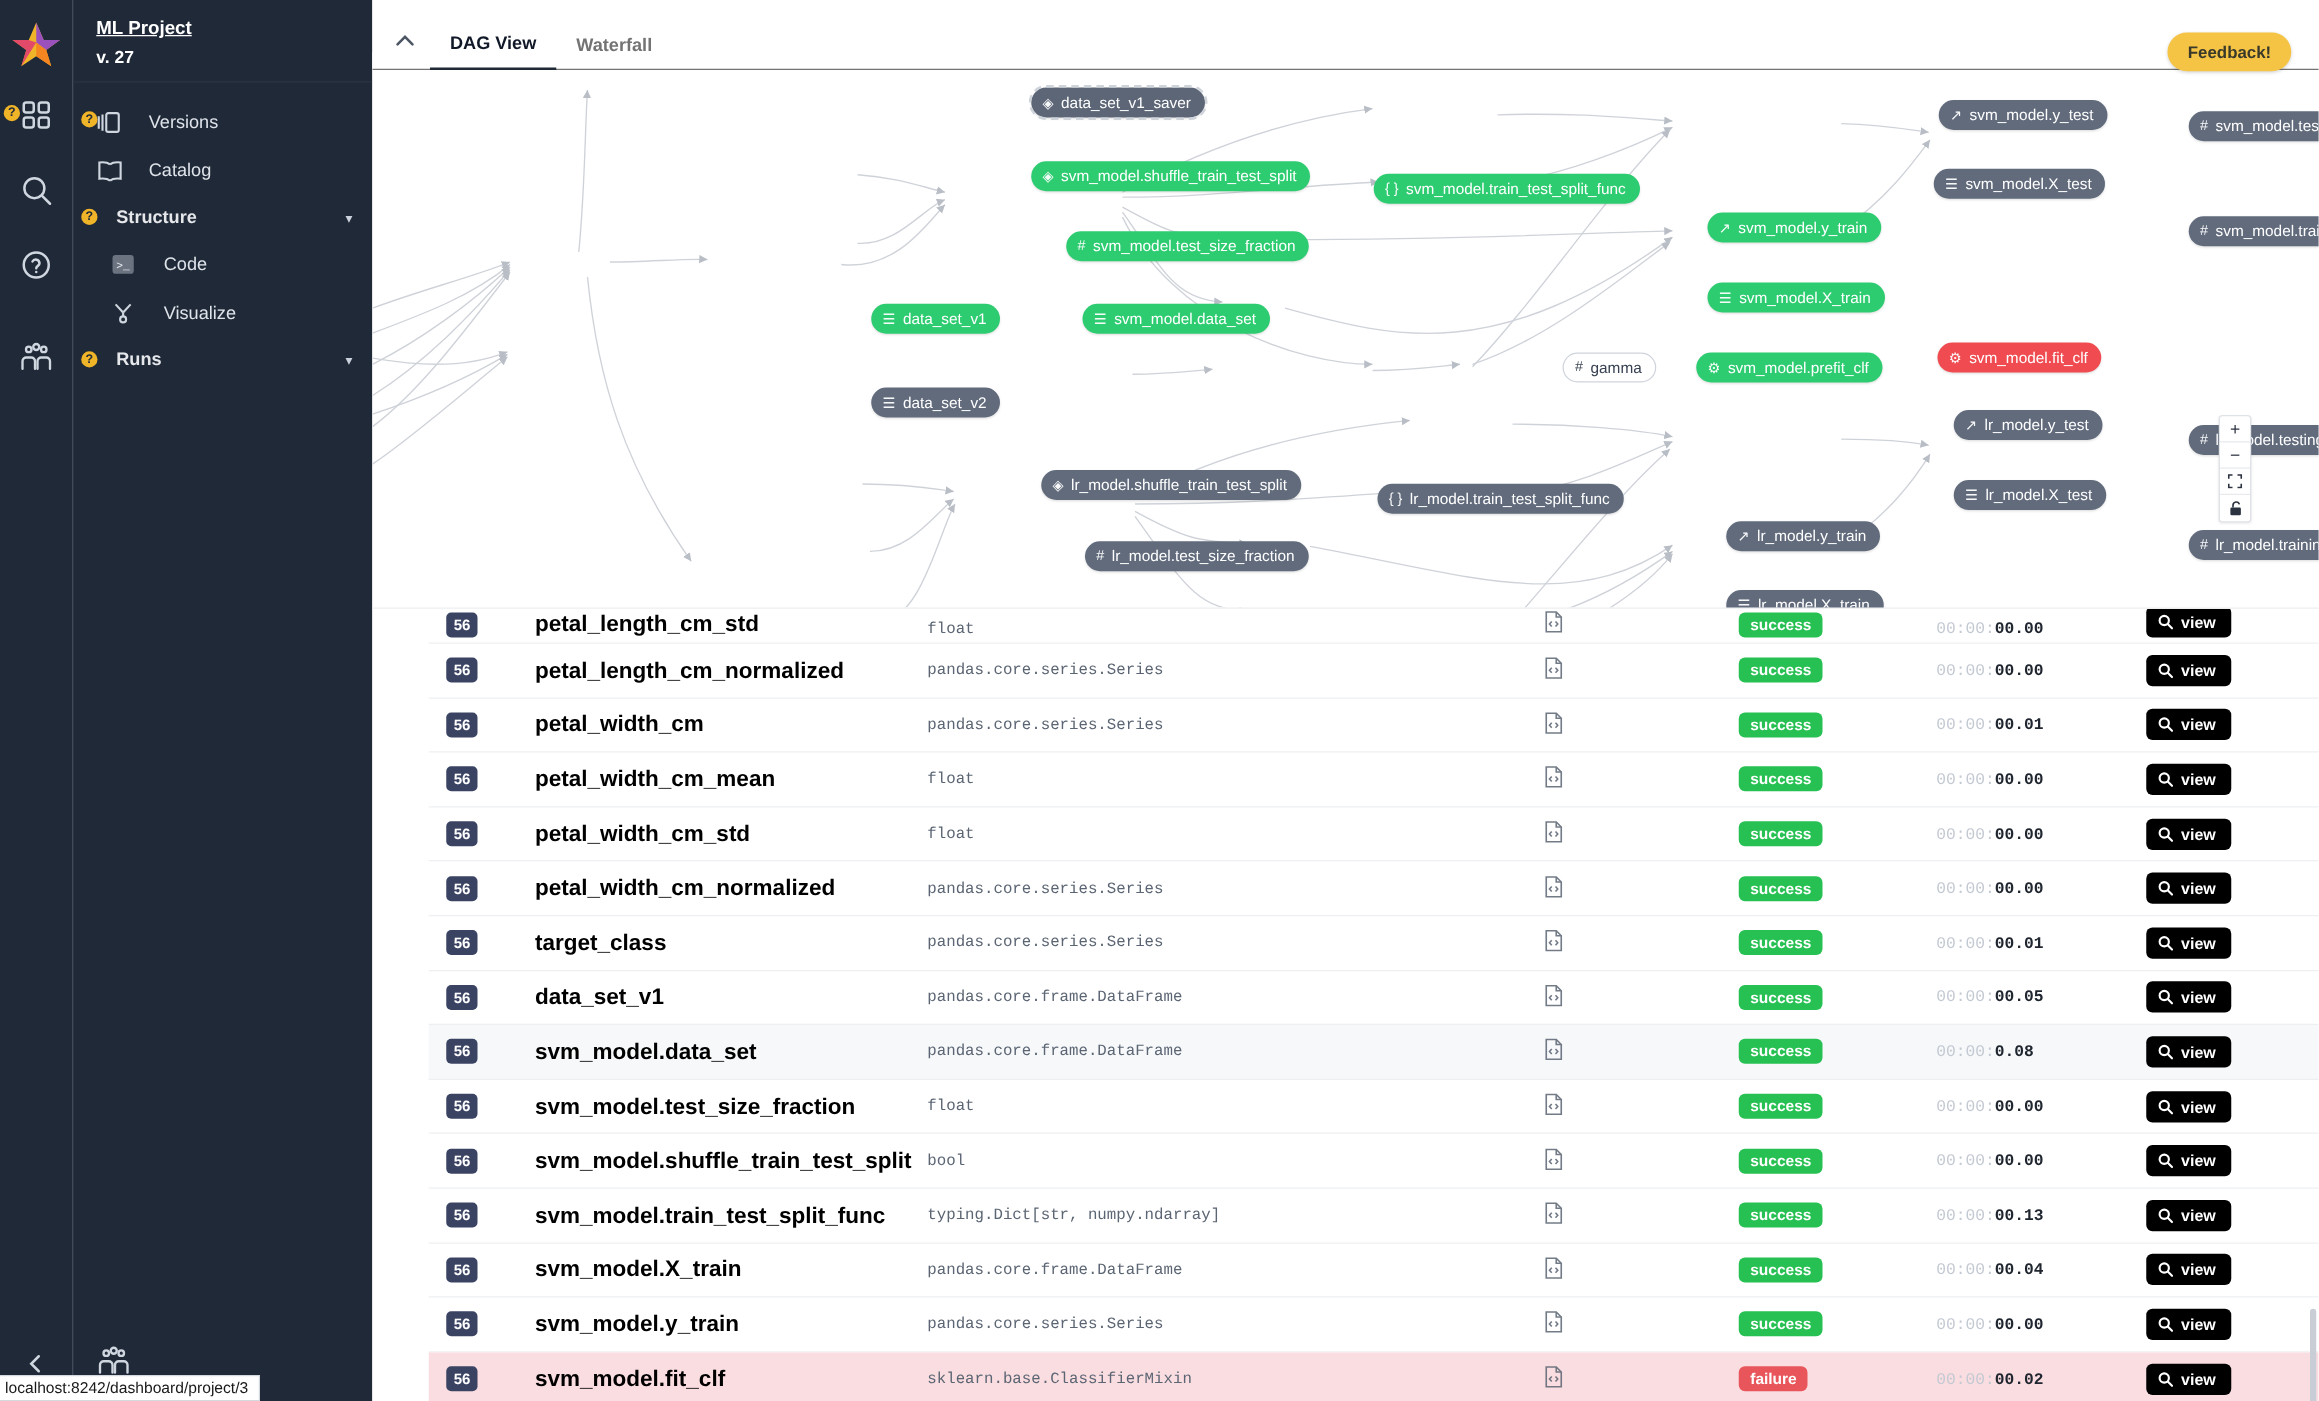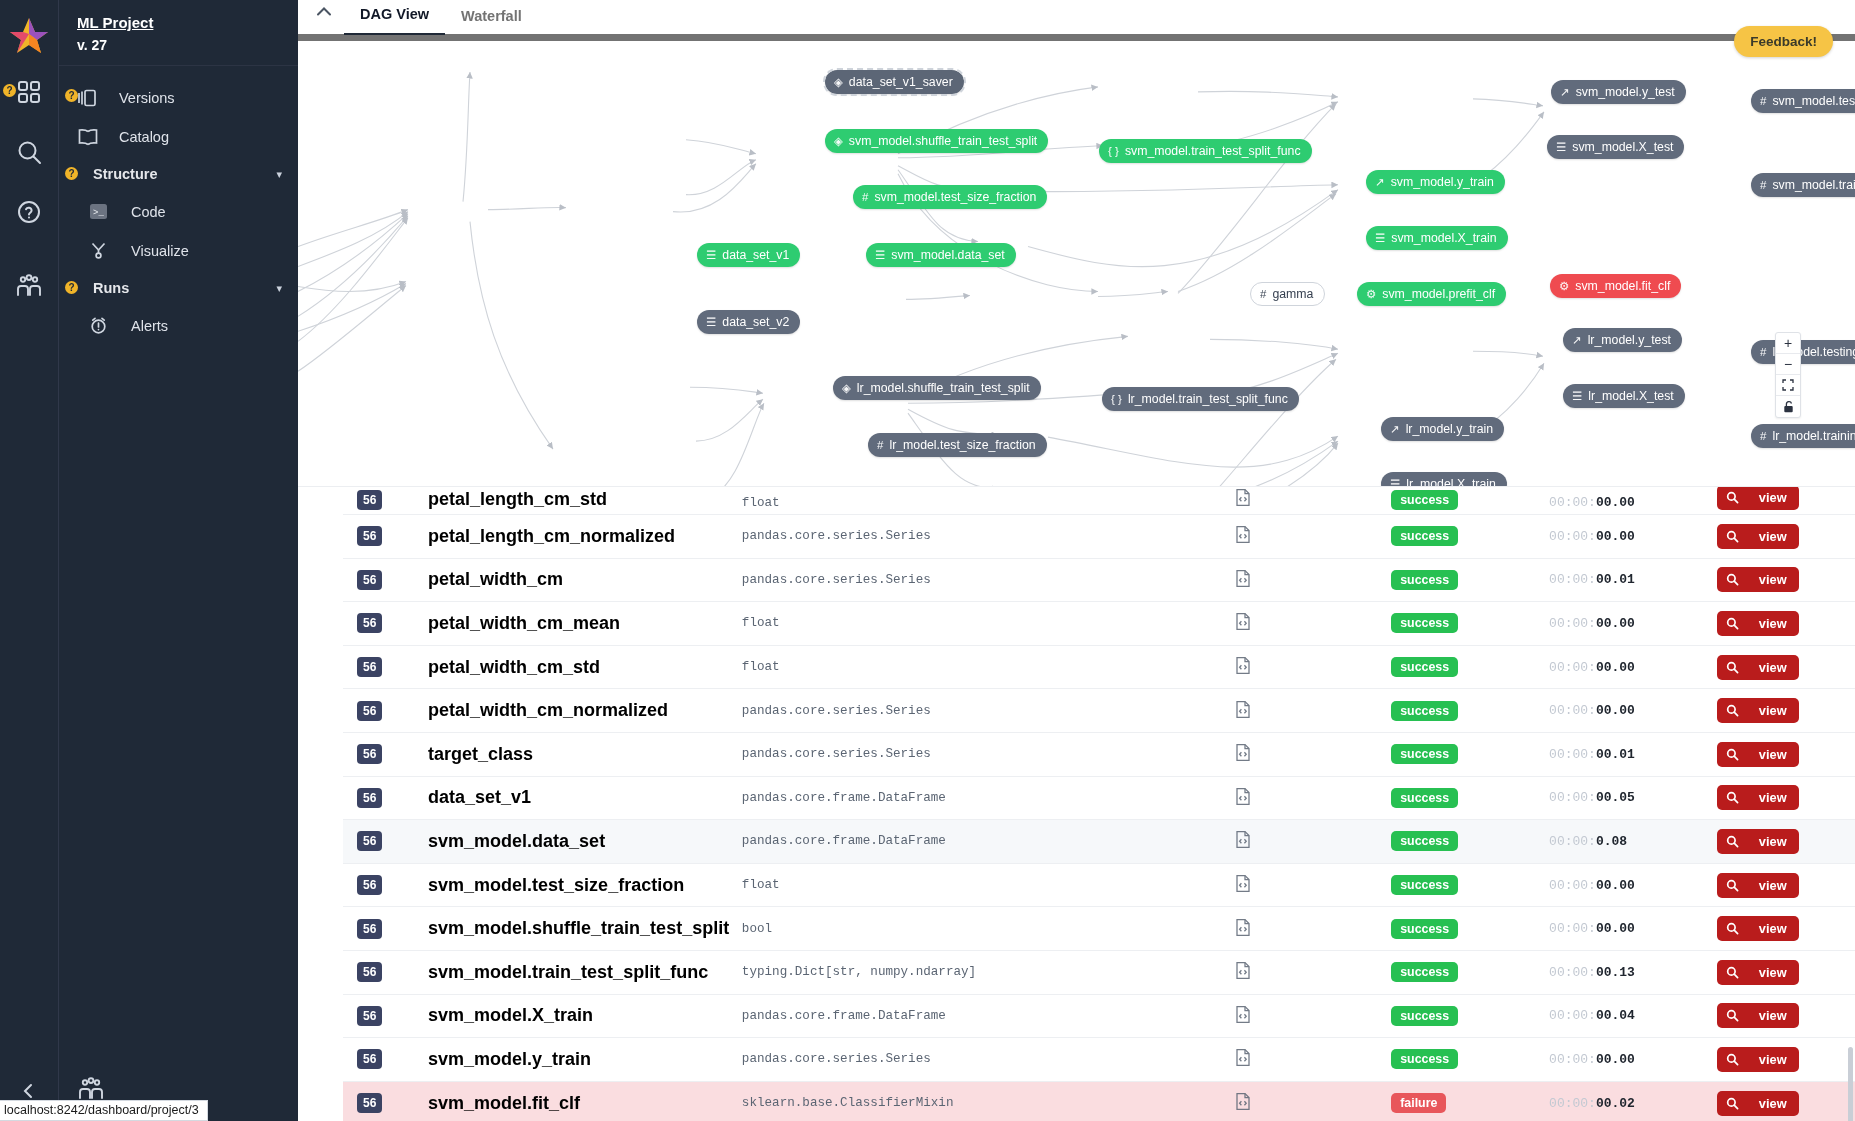--- a/index.html
+++ b/index.html
@@ -81,22 +81,22 @@
     background: #ffffff; border: 1px solid #d4d9e0; border-left: none;
     font-size: 12.5px; color: #1a1a1a; padding: 2px 8px 3px 4px;
     font-family: "Liberation Sans", sans-serif; white-space: nowrap;
   }
 
   
   .main { flex: 1; position: relative; background: #ffffff; height: 1121px; }
 
   
   .tabbar {
-    height: 41px; display: flex; align-items: flex-end;
-    border-bottom: 7px solid #737373; background: #fff;
+    height: 56px; display: flex; align-items: flex-end;
+    border-bottom: 1px solid #737373; background: #fff;
     position: relative; z-index: 30;
   }
   .collapse-btn {
     width: 40px; height: 40px; display:flex; align-items:center; justify-content:center;
     cursor: pointer; color:#4b5563; margin-left: 6px; margin-bottom: 2px;
   }
   .tab {
     font-size: 14.5px; font-weight: bold; color: #737373;
     padding: 0 16px 11px 16px; cursor: pointer; position: relative;
     margin-bottom: -1px;
@@ -173,22 +173,22 @@
   }
   .pill.success { background: #27c052; }
   .pill.failure { background: #e8565b; }
   .c-dur {
     width: 170px; font-family: "Liberation Mono", monospace; font-size: 13px;
   }
   .c-dur .dim { color: #c3c9d2; }
   .c-dur .bold { color: #20262f; font-weight: bold; }
   .c-view { width: 140px; }
   .viewbtn {
-    display:inline-flex; align-items:center; gap:20px;
-    background: #b91c1c; color:#fff; border:none; border-radius: 5px;
+    display:inline-flex; align-items:center; gap:6px;
+    background: #000000; color:#fff; border:none; border-radius: 5px;
     padding: 5px 12px 5px 9px; font-size: 12.8px; font-weight: bold;
     cursor:pointer; font-family: "Liberation Sans", sans-serif;
   }
   .scroll-ind {
     position:absolute; right: 2px; top: 560px; width: 5px; height: 180px;
     background: #c9ced6; border-radius: 3px; z-index: 50;
   }
 </style>
 </head>
 <body>
@@ -300,32 +300,20 @@
         <span class="nav-label">Visualize</span>
       </div>
 
       <div class="nav-sec">
         <span class="qmark-nav">?</span>
         <span class="sec-label" style="margin-left:16px">Runs</span>
         <span class="chev">▾</span>
       </div>
 
 
-      <div class="nav-item sub">
-        <span class="nav-ico">
-          <svg width="19" height="19" viewBox="0 0 19 19" fill="none" stroke="#cfd6e0" stroke-width="1.7" stroke-linecap="round">
-            <circle cx="9.5" cy="10.5" r="6.3"></circle>
-              <line x1="9.5" y1="7" x2="9.5" y2="11"></line>
-            <circle cx="9.5" cy="13.6" r="0.85" fill="#cfd6e0" stroke="none"></circle>
-            <path d="M3.8 4.2 L6 2.4"></path>
-              <path d="M15.2 4.2 L13 2.4"></path>
-          </svg>
-        </span>
-        <span class="nav-label">Alerts</span>
-      </div>
     </div>
 
     <div class="sb-bottom">
       <span>
         <svg width="28" height="26" viewBox="0 0 28 26" fill="none" stroke="#cfd6e0" stroke-width="1.9">
           <circle cx="8" cy="6.5" r="2.2"></circle>
             <circle cx="14" cy="4.6" r="2.4"></circle>
             <circle cx="20" cy="6.5" r="2.2"></circle>
           <path d="M3 22v-6a3 3 0 0 1 3-3h4a3 3 0 0 1 3 3v6" stroke-linecap="round"></path>
           <path d="M15 22v-6a3 3 0 0 1 3-3h4a3 3 0 0 1 3 3v6" stroke-linecap="round"></path>

